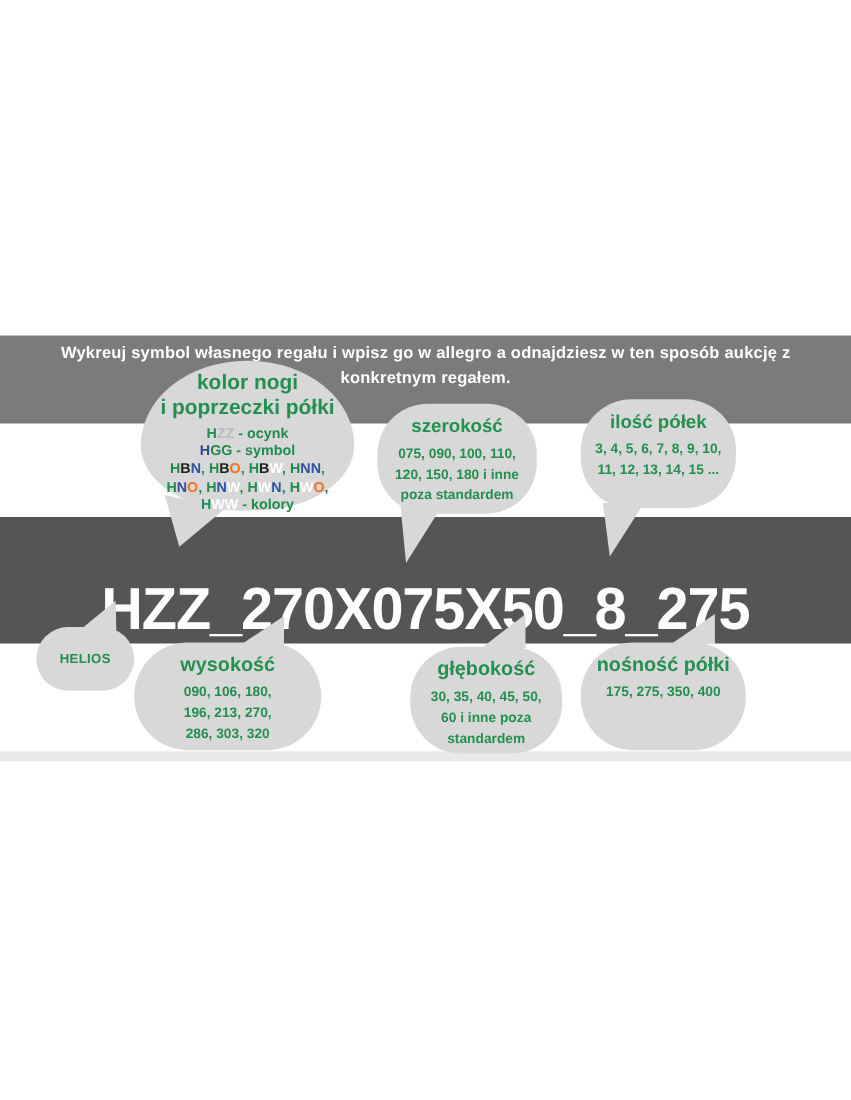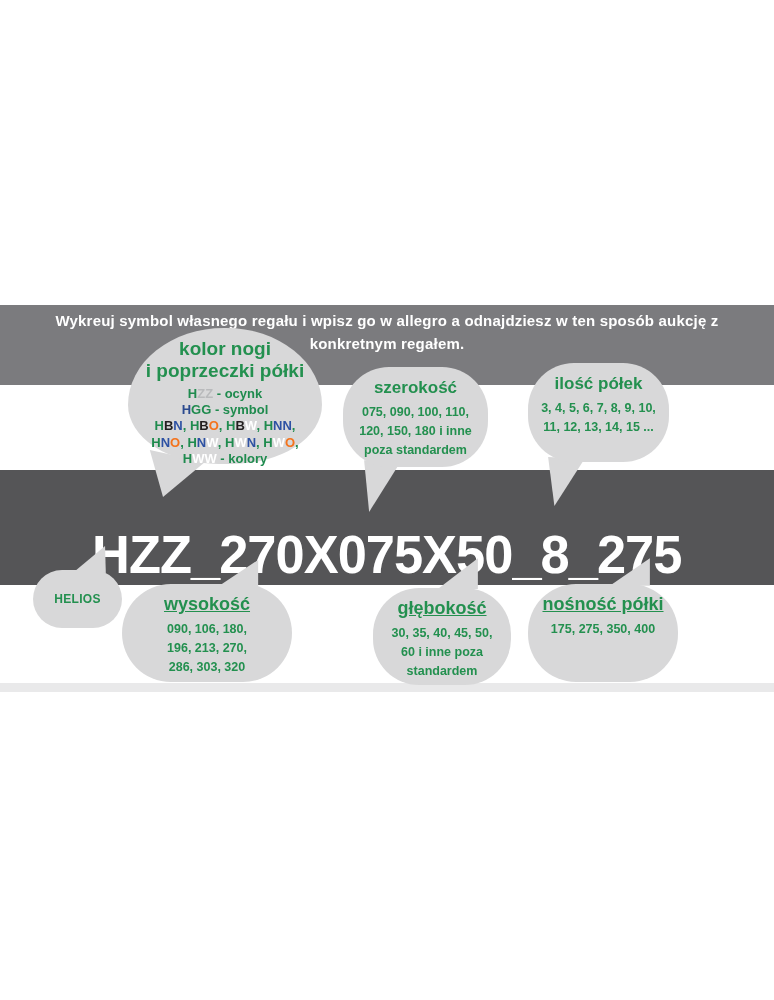--- a/index.html
+++ b/index.html
@@ -32,21 +32,21 @@
   .code-lines{margin-top:4px;font-size:13px;font-weight:bold;line-height:1.26;}
   .b-szer{left:343px;top:367px;width:145px;height:100px;border-radius:46px;}
   .b-ilosc{left:528px;top:363px;width:141px;height:99px;border-radius:46px;}
   .b-wys{left:122px;top:584px;width:170px;height:98px;border-radius:50px;}
   .b-gleb{left:373px;top:588px;width:138px;height:97px;border-radius:46px;}
   .b-nosn{left:528px;top:584px;width:150px;height:98px;border-radius:48px;}
   .b-helios{left:33px;top:570px;width:89px;height:58px;border-radius:29px;
     display:flex;align-items:center;justify-content:center;}
   .brand-label{font-size:12px;font-weight:bold;letter-spacing:.3px;}
   .title-md{margin-top:11px;font-size:17px;font-weight:bold;}
-  .title-lg{margin-top:10px;font-size:18px;font-weight:bold;text-decoration:underline;}
+  .title-lg{margin-top:10px;font-size:18px;font-weight:bold;}
   .vals{margin-top:5px;font-size:12.5px;font-weight:bold;line-height:1.5;}
   .vals div{white-space:nowrap;}
   
   .t-kolor{left:148px;top:450px;width:60px;height:48px;
     clip-path:polygon(3% 0, 95% 25%, 25% 98%);}
   .t-szer{left:362px;top:458px;width:42px;height:55px;
     clip-path:polygon(5% 4%, 92% 7%, 17% 98%);}
   .t-ilosc{left:546px;top:455px;width:42px;height:52px;
     clip-path:polygon(5% 4%, 92% 7%, 20% 98%);}
   .t-helios{left:72px;top:544px;width:38px;height:30px;

